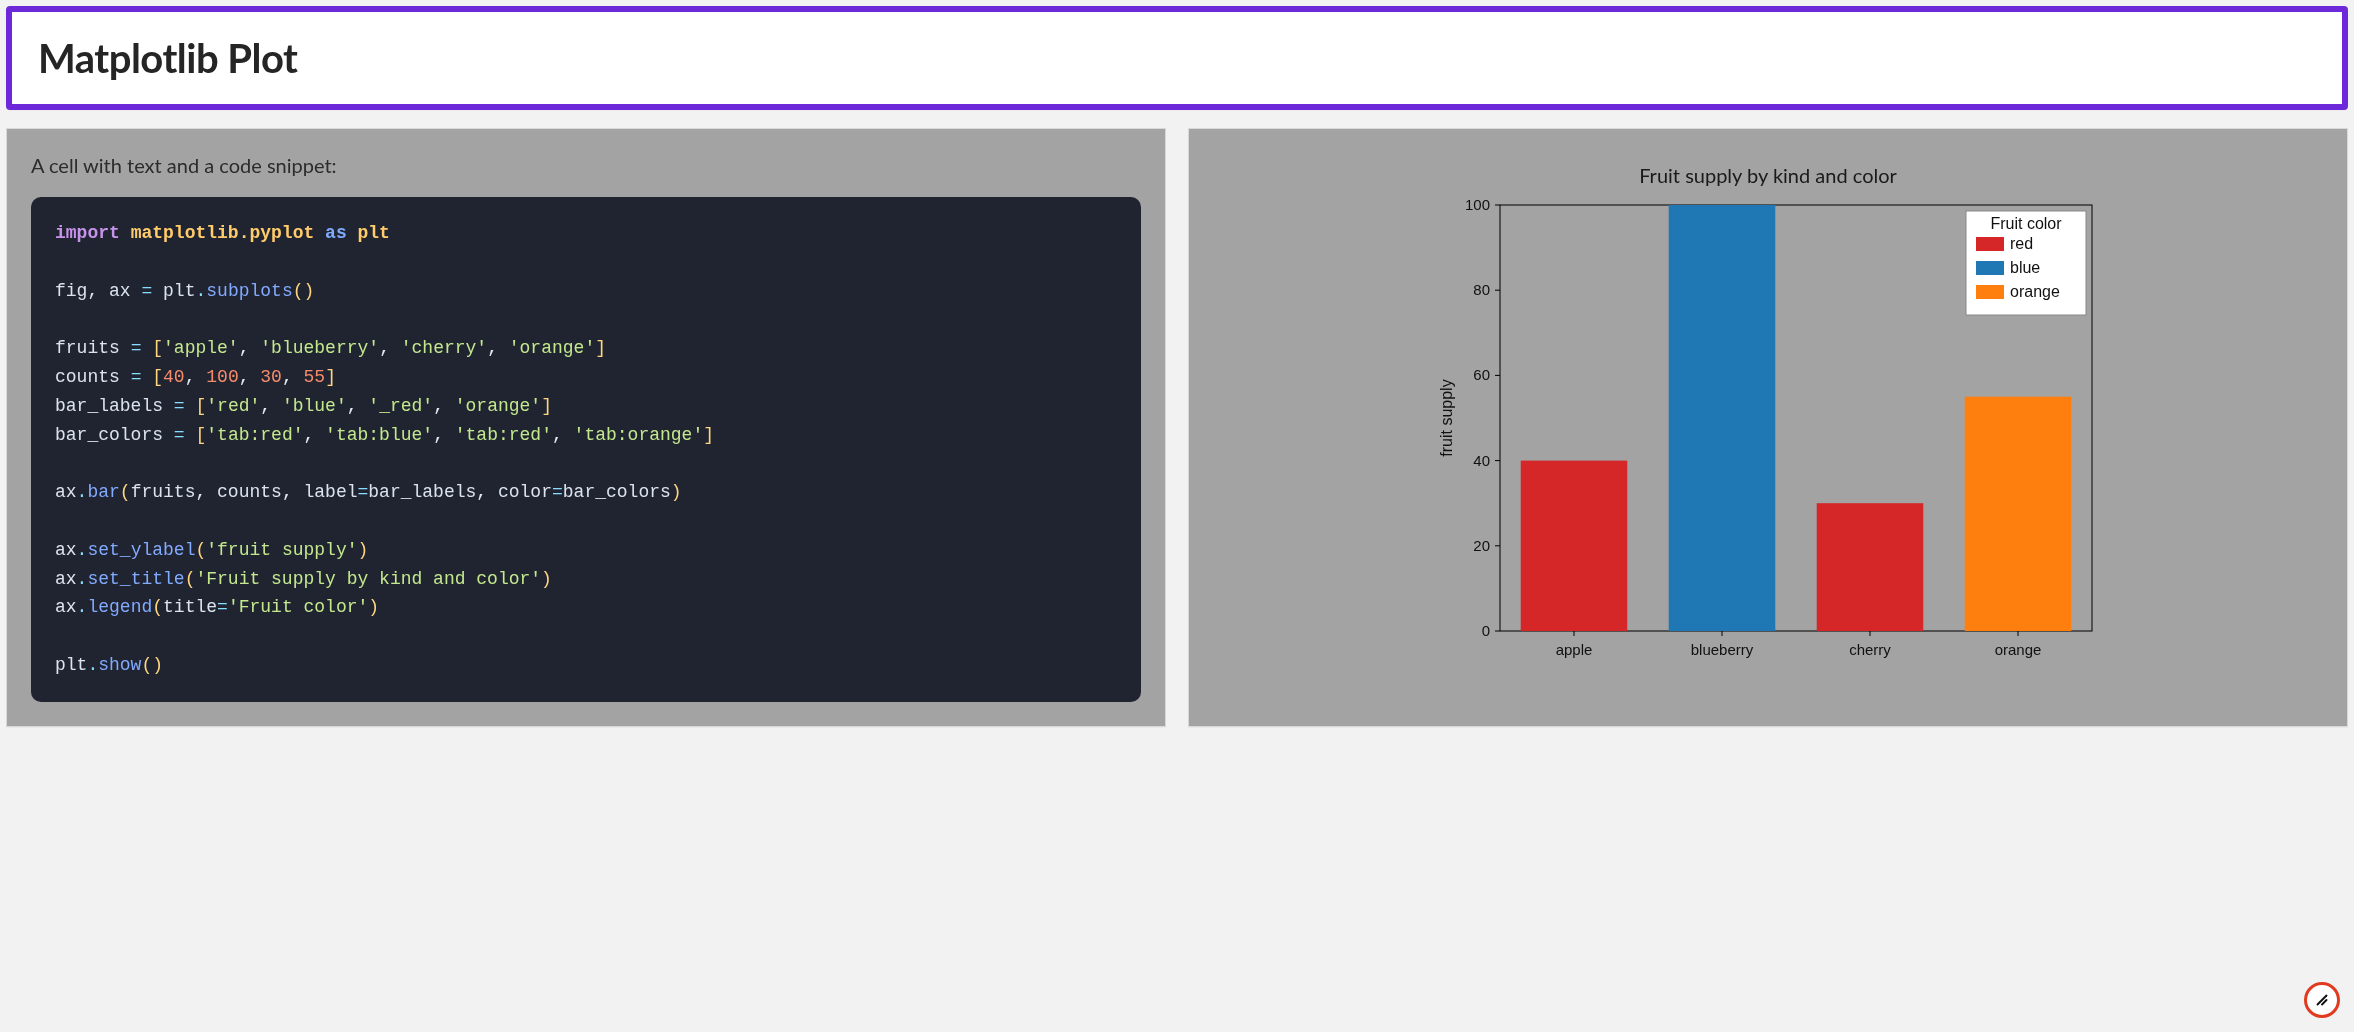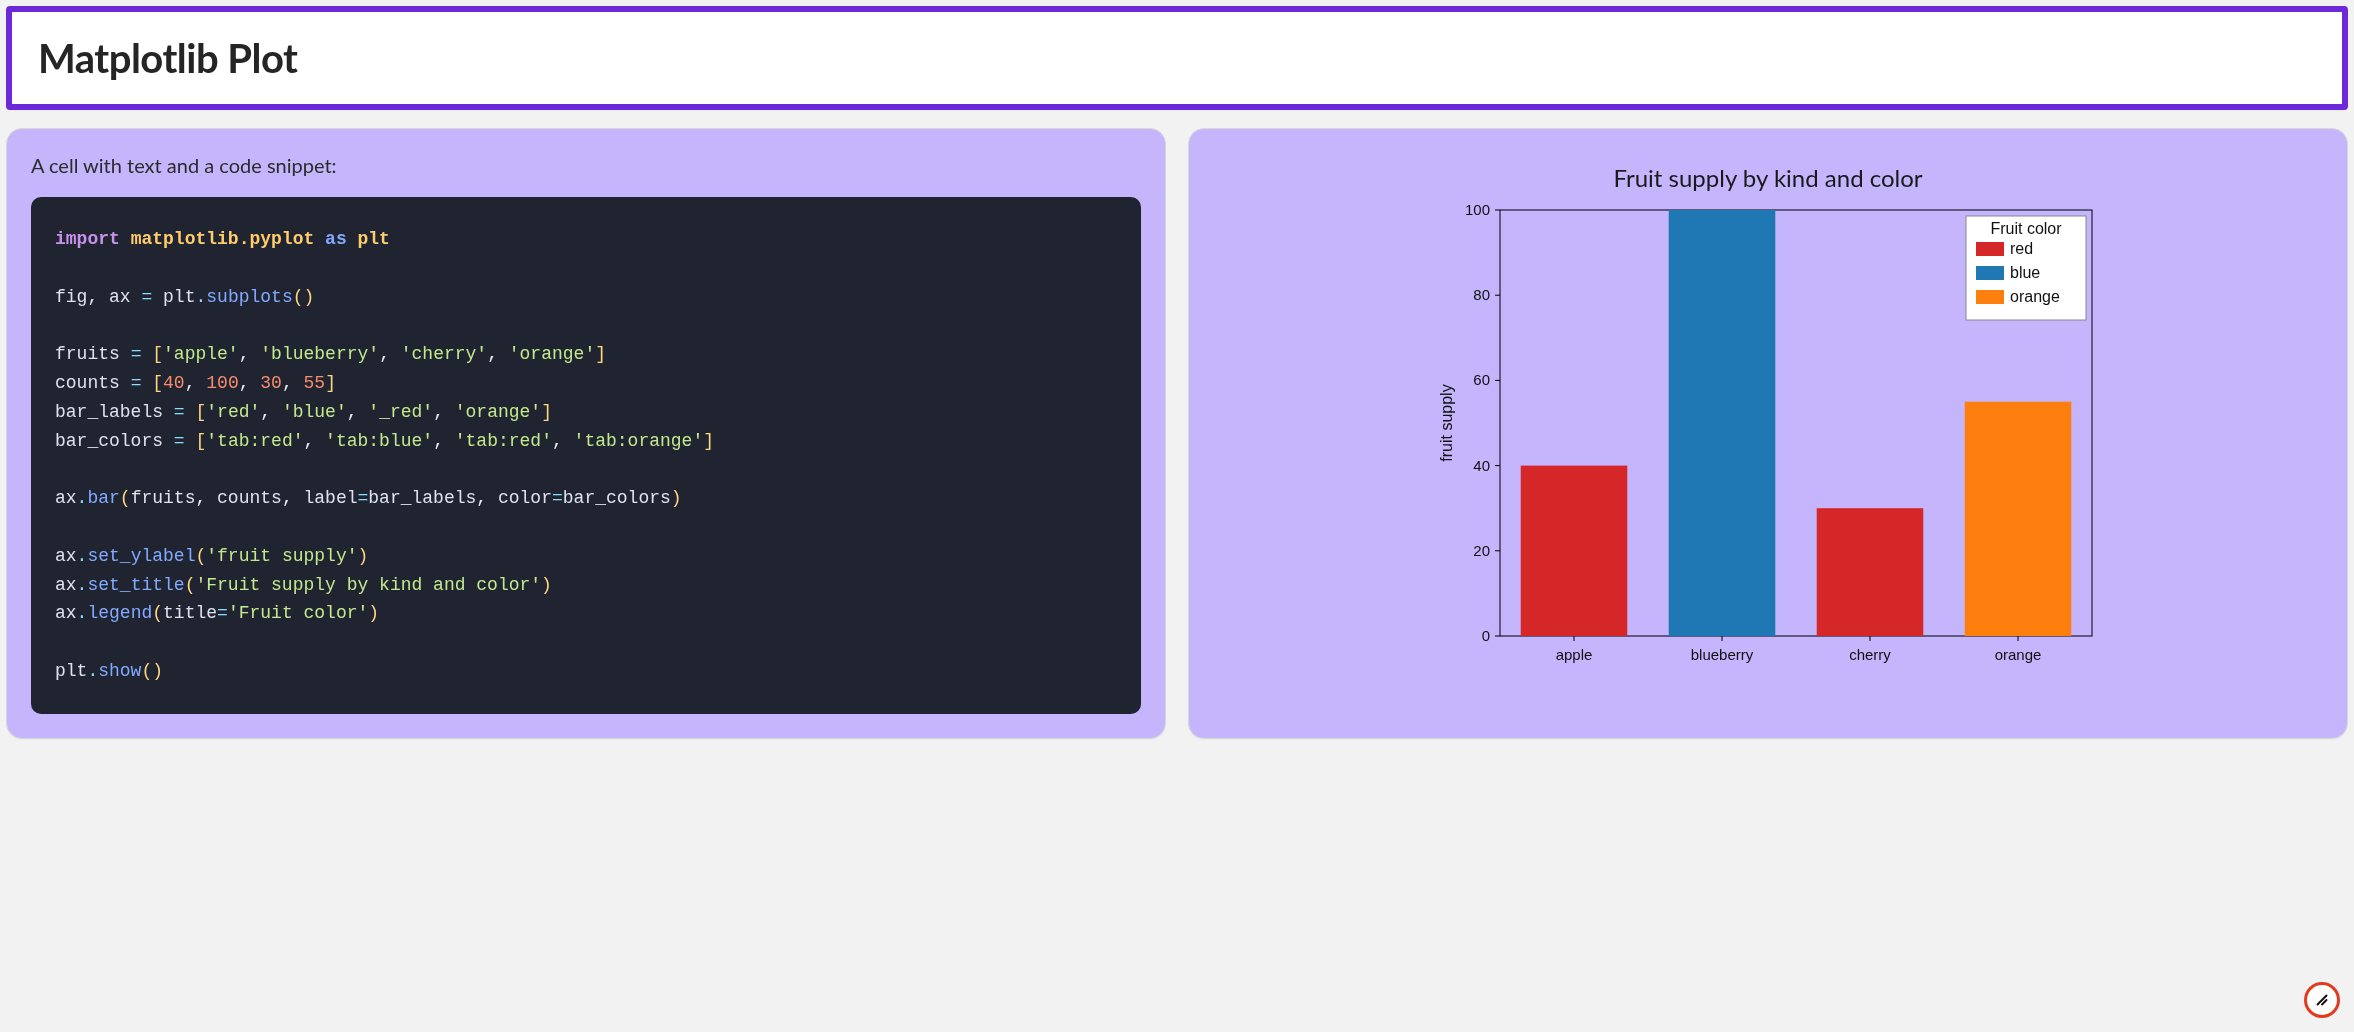--- a/index.html
+++ b/index.html
@@ -23,36 +23,36 @@
     font-weight: 700;
     color: #252525;
     letter-spacing: -0.5px;
   }
   .row {
     display: grid;
     grid-template-columns: 1fr 1fr;
     gap: 22px;
   }
   .card {
-    background: #c4b5fd;
+    background: #a3a3a3;
     border: 1px solid #d8d8d8;
-    border-radius: 16px;
+    border-radius: 0;
     padding: 24px;
     box-shadow: 0 1px 0 rgba(0,0,0,0.03);
   }
   .intro-text {
     font-size: 20px;
     margin-bottom: 20px;
     color: #2c2c2c;
   }
   pre.code {
     background: #1f2430;
     color: #e5e9f0;
     border-radius: 10px;
-    padding: 28px 24px;
+    padding: 22px 24px;
     font-family: "SFMono-Regular", Consolas, "Liberation Mono", Menlo, monospace;
     font-size: 18px;
     line-height: 1.6;
     white-space: pre;
     overflow-x: auto;
   }
   .tok-kw   { color: #c792ea; font-weight: 600; }   
   .tok-kw2  { color: #82aaff; font-weight: 600; }   
   .tok-mod  { color: #ffcb6b; font-weight: 600; }   
   .tok-fn   { color: #82aaff; }                     
@@ -65,21 +65,21 @@
   .tok-dot  { color: #89ddff; }
 
   
   .chart-wrap {
     display: flex;
     flex-direction: column;
     align-items: center;
     padding: 10px 4px 4px 4px;
   }
   .chart-title {
-    font-size: 24px;
+    font-size: 20px;
     color: #1a1a1a;
     margin-bottom: 8px;
     text-align: center;
   }
   svg.chart {
     width: 100%;
     max-width: 680px;
     height: auto;
   }
   .tick-line { stroke: #000; stroke-width: 1; }

